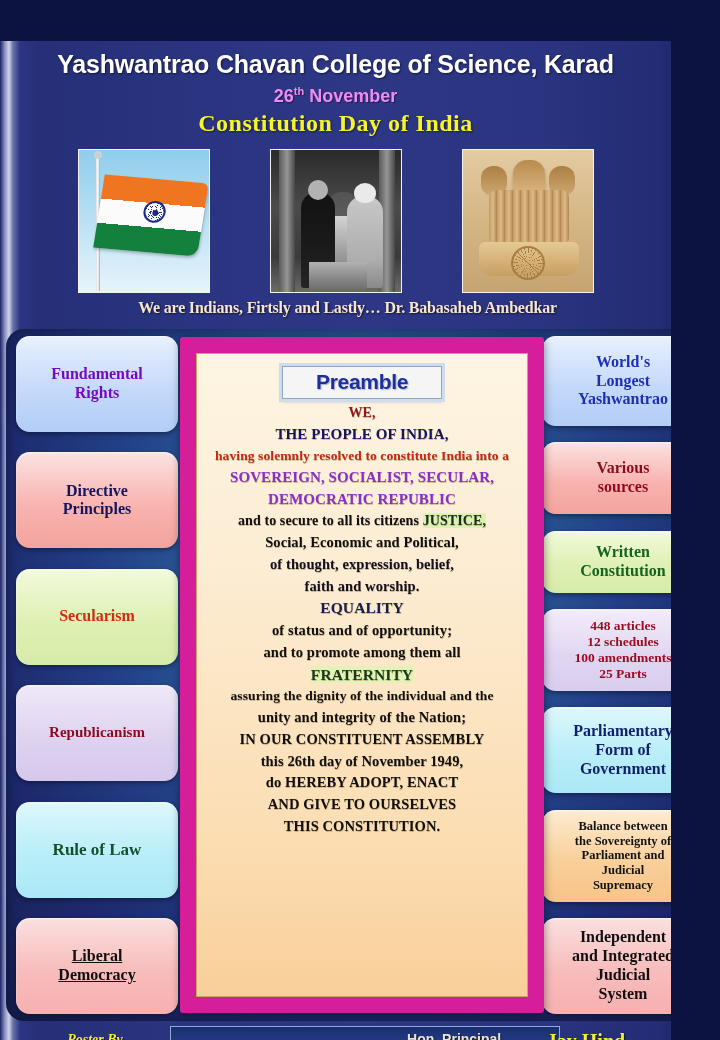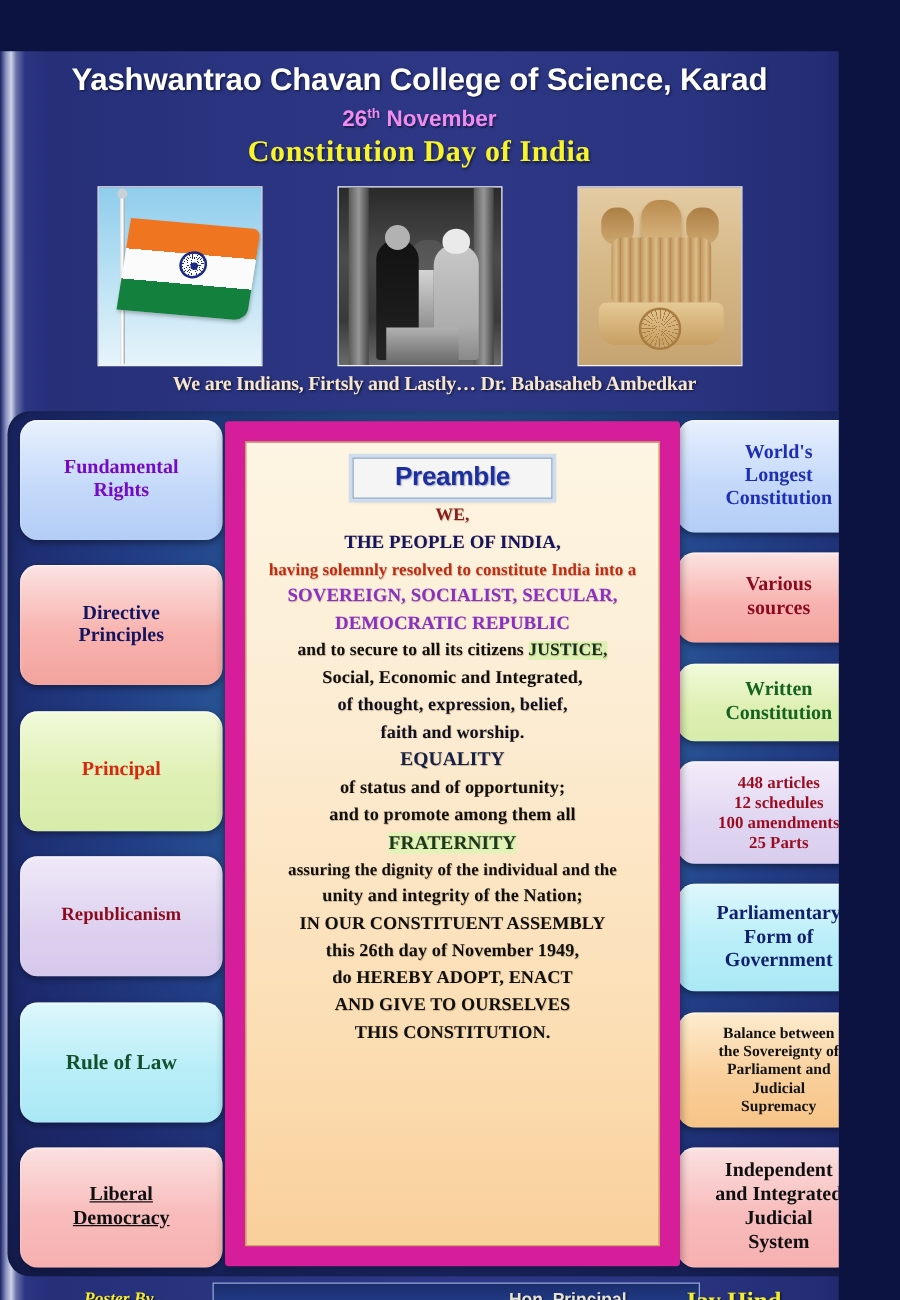--- a/index.html
+++ b/index.html
@@ -425,31 +425,31 @@
 
   <div class="tagline">We are Indians, Firtsly and Lastly… Dr. Babasaheb Ambedkar</div>
 
   <div class="body-panel">
 
     <div class="col-left">
       <div class="chip l0 chip-multi">Fundamental
 Rights</div>
       <div class="chip l1 chip-multi">Directive
 Principles</div>
-      <div class="chip l2 chip-multi">Principal</div>
+      <div class="chip l2 chip-multi">Secularism</div>
       <div class="chip l3 chip-multi">Republicanism</div>
       <div class="chip l4 chip-multi">Rule of Law</div>
       <div class="chip l5 chip-multi">Liberal
 Democracy</div>
     </div>
 
     <div class="col-right">
       <div class="chip r0 chip-multi">World's
 Longest
-Constitution</div>
+Yashwantrao</div>
       <div class="chip r1 chip-multi">Various
 sources</div>
       <div class="chip r2 chip-multi">Written
 Constitution</div>
       <div class="chip r3 chip-multi">448 articles
 12 schedules
 100 amendments
 25 Parts</div>
       <div class="chip r4 chip-multi">Parliamentary
 Form of
@@ -472,21 +472,21 @@
       <div class="preamble-title-box">
         <div class="preamble-title">Preamble</div>
       </div>
       <div id="preamble-lines">
           <div class="pline" style="color: rgb(140, 26, 26); font-size: 14px;">WE,</div>
           <div class="pline" style="color: rgb(20, 20, 95); font-size: 15px;">THE PEOPLE  OF  INDIA,</div>
           <div class="pline" style="color: rgb(196, 42, 18); font-size: 13.5px;">having  solemnly  resolved  to constitute  India  into  a</div>
           <div class="pline" style="color: rgb(139, 47, 201); font-size: 15px;">SOVEREIGN,  SOCIALIST,  SECULAR,</div>
           <div class="pline" style="color: rgb(139, 47, 201); font-size: 15px;">DEMOCRATIC REPUBLIC</div>
           <div class="pline" style="color: rgb(16, 16, 16); font-size: 14px;"><span>and  to secure to all its citizens  </span><span style="background: rgb(223, 240, 180); color: rgb(21, 48, 26);">JUSTICE,</span></div>
-          <div class="pline" style="color: rgb(16, 16, 16); font-size: 14.5px;">Social,  Economic  and Integrated,</div>
+          <div class="pline" style="color: rgb(16, 16, 16); font-size: 14.5px;">Social,  Economic  and Political,</div>
           <div class="pline" style="color: rgb(16, 16, 32); font-size: 14.5px;">of thought,  expression, belief,</div>
           <div class="pline" style="color: rgb(16, 16, 32); font-size: 14.5px;">faith  and  worship.</div>
           <div class="pline" style="color: rgb(20, 32, 74); font-size: 15.5px;">EQUALITY</div>
           <div class="pline" style="color: rgb(16, 16, 16); font-size: 14.5px;">of status and  of opportunity;</div>
           <div class="pline" style="color: rgb(16, 16, 16); font-size: 14.5px;">and to promote  among  them all</div>
           <div class="pline" style="color: rgb(26, 58, 26); font-size: 15.5px;"><span style="background: rgb(226, 243, 184);">FRATERNITY</span></div>
           <div class="pline" style="color: rgb(16, 16, 16); font-size: 13.5px;">assuring  the dignity  of the individual  and  the</div>
           <div class="pline" style="color: rgb(16, 16, 16); font-size: 14.5px;">unity  and  integrity  of the Nation;</div>
           <div class="pline" style="color: rgb(16, 16, 16); font-size: 14.5px;">IN OUR CONSTITUENT  ASSEMBLY</div>
           <div class="pline" style="color: rgb(16, 16, 16); font-size: 14.5px;">this 26th day of November 1949,</div>

